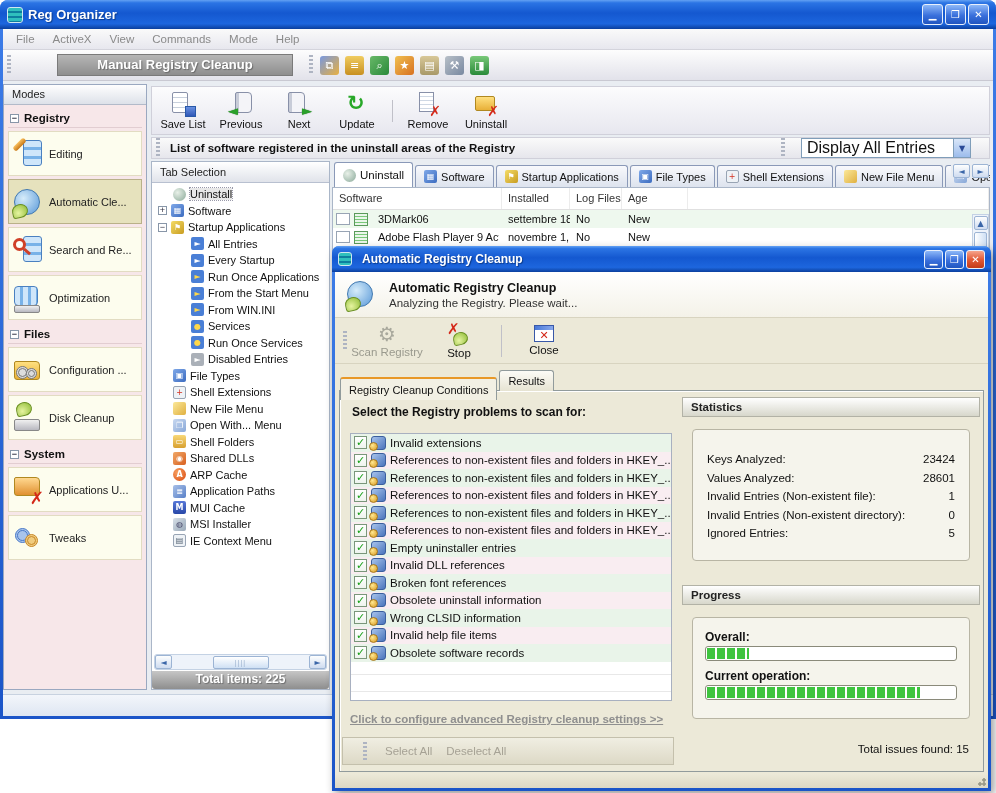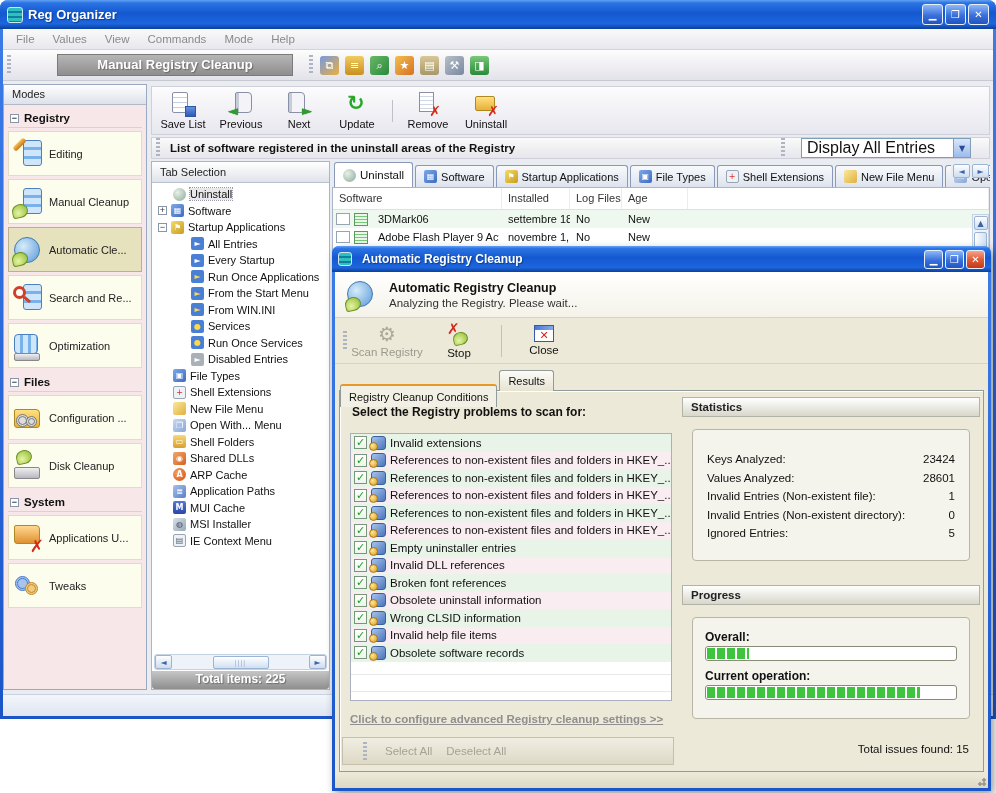--- a/index.html
+++ b/index.html
@@ -106,21 +106,21 @@
   .dbtn.dis{color:#9a9a8e}
   .gear{font-size:20px;line-height:20px;font-family:"DejaVu Sans",sans-serif}
   .stop-ico{position:relative;width:24px;height:22px}
   .stop-ico .brush{left:6px;bottom:0;width:15px;height:13px}
   .stop-ico .sx{position:absolute;left:0;top:-3px;font-size:15px;font-weight:bold;color:#d42818;font-family:"DejaVu Sans",sans-serif}
   .close-ico{width:20px;height:17px;border:1px solid #3858a8;background:#fff;display:flex;align-items:center;justify-content:center;position:relative}
   .close-ico::before{content:"";position:absolute;left:0;top:0;right:0;height:4px;background:linear-gradient(90deg,#4878d8,#88a8ec)}
   .close-ico b{color:#d42818;font-size:11px;margin-top:3px;font-family:"DejaVu Sans",sans-serif}
   .dtabs{position:absolute;left:5px;top:96px;height:23px;display:flex;gap:2px;z-index:2}
   .dtab{display:flex;align-items:center;height:21px;margin-top:2px;padding:0 8px;border:1px solid #919b9c;border-bottom:none;border-radius:3px 3px 0 0;background:linear-gradient(180deg,#fcfbf6,#e6e3d2);font-size:11px}
-  .dtab.active{height:23px;margin-top:16px;background:#f2f0e4;border-top:2px solid #e89828}
+  .dtab.active{height:23px;margin-top:9px;background:#f2f0e4;border-top:2px solid #e89828}
   .dlg-content{position:absolute;left:4px;right:4px;top:118px;bottom:16px;background:#ece9d8;border:1px solid #919b9c;box-shadow:inset 1px 1px 0 #fff}
   .dlg-prompt{position:absolute;left:12px;top:14px;font-weight:bold;font-size:12px;color:#111}
   .condbox{position:absolute;left:10px;top:42px;width:322px;height:268px;border:1px solid #a8b0c0;background:#fff;overflow:hidden}
   .cond-row{height:17.5px;display:flex;align-items:center;gap:4px;padding:0 3px;font-size:11.5px;white-space:nowrap;overflow:hidden}
   .cond-row:nth-child(odd){background:#e9f4e9}
   .cond-row:nth-child(even){background:#f9edf1}
   .cond-row.empty{background:#fff;border-top:1px solid #e8e8e8}
   .ck{width:13px;height:13px;flex:none;background:linear-gradient(180deg,#fff,#eef4ee);border:1px solid #7a967a;color:#18a018;font-size:11px;line-height:11px;text-align:center;font-weight:bold;font-family:"DejaVu Sans",sans-serif}
   .cond-ico{width:15px;height:14px;flex:none;border-radius:3px;background:linear-gradient(135deg,#a8c4ec,#4a74bc);border:1px solid #3a5f9e;position:relative}
   .cond-ico::after{content:"";position:absolute;left:-3px;bottom:-2px;width:7px;height:7px;border-radius:50%;background:radial-gradient(circle at 35% 35%,#ffe890,#d89820);border:1px solid #a87818}
@@ -149,21 +149,21 @@
     <span class="app-icon"></span>
     <span>Reg Organizer</span>
     <span class="win-btns">
       <span class="wbtn">▁</span>
       <span class="wbtn">❒</span>
       <span class="wbtn">✕</span>
     </span>
   </div>
   <div class="menubar">
     <span class="menu-item">File</span>
-    <span class="menu-item">Values</span>
+    <span class="menu-item">ActiveX</span>
     <span class="menu-item">View</span>
     <span class="menu-item">Commands</span>
     <span class="menu-item">Mode</span>
     <span class="menu-item">Help</span>
   </div>
   <div class="toolbar-row">
     <span class="vgrip"></span>
     <span class="mode-button">Manual Registry Cleanup</span>
     <span class="vgrip" style="margin-left:16px"></span>
     <span class="sico" style="background:linear-gradient(135deg,#7898e0,#e8b040)">⧉</span>
@@ -183,27 +183,20 @@
         <span class="collapse-box">−</span>
         <span>Registry</span>
       </div>
       <div class="mode-item">
         <span class="mic">
             <i class="cab"></i>
             <i class="screw"></i>
           </span>
         <span>Editing</span>
       </div>
-      <div class="mode-item">
-        <span class="mic">
-            <i class="cab"></i>
-            <i class="brush"></i>
-          </span>
-        <span>Manual Cleanup</span>
-      </div>
       <div class="mode-item selected">
         <span class="mic">
             <i class="globe"></i>
             <i class="brush"></i>
           </span>
         <span>Automatic Cle...</span>
       </div>
       <div class="mode-item">
         <span class="mic">
             <i class="cab"></i>

